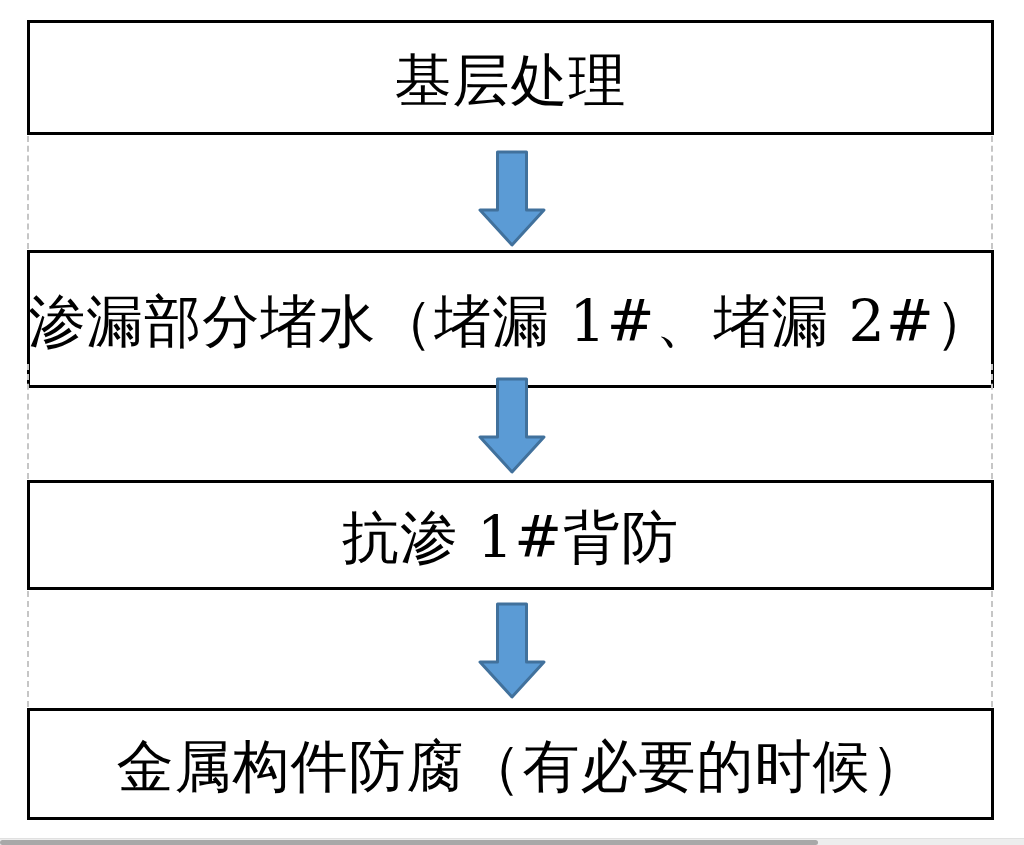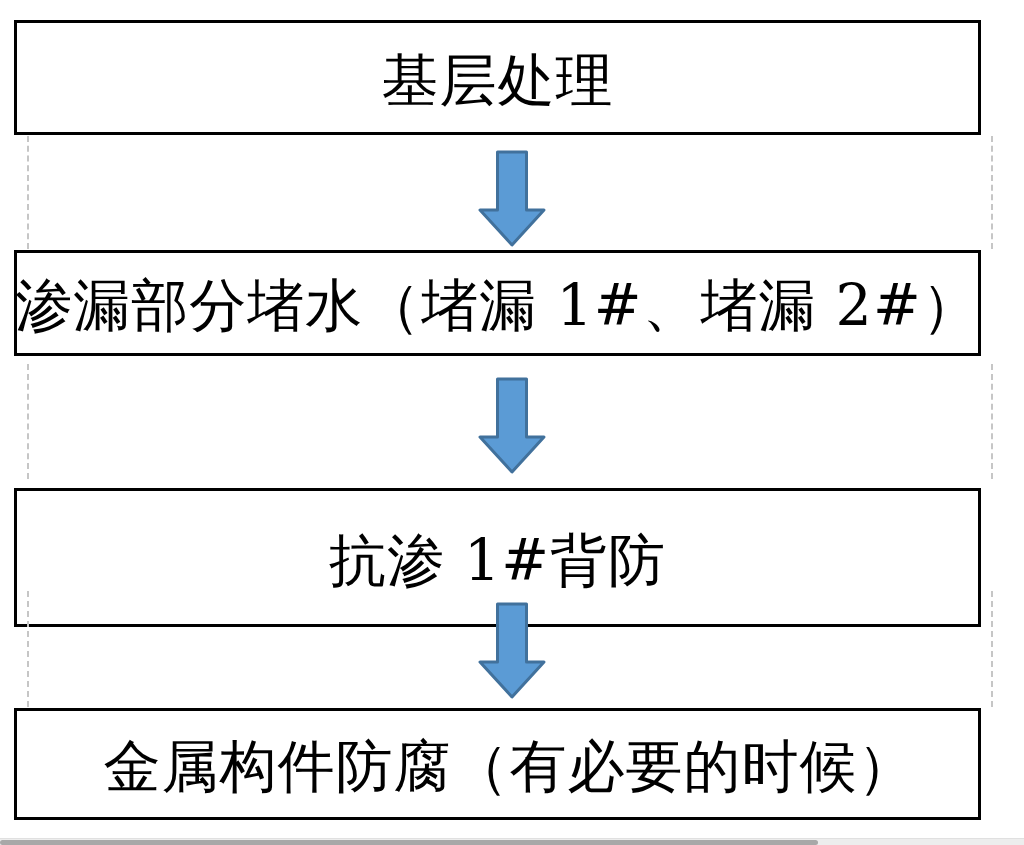--- a/index.html
+++ b/index.html
@@ -10,41 +10,41 @@
   .canvas {
     position: relative;
     width: 1024px;
     height: 845px;
     background: #ffffff;
     overflow: hidden;
     font-family: "DejaVu Serif", "Liberation Serif", serif;
   }
   .flow-box {
     position: absolute;
-    left: 14px;
+    left: 27px;
     width: 967px;
     box-sizing: border-box;
     border: 3px solid #000000;
     background: #ffffff;
     display: flex;
     align-items: center;
     justify-content: center;
     text-align: center;
   }
   .flow-box .label {
     font-size: 57px;
     line-height: 1.15;
     color: #000000;
     letter-spacing: 1px;
     padding-top: 6px;
     white-space: nowrap;
   }
   .box-1 { top: 20px;  height: 115px; }
-  .box-2 { top: 250px; height: 106px; }
-  .box-3 { top: 480px; height: 139px; margin-top: 8px; }
+  .box-2 { top: 250px; height: 138px; }
+  .box-3 { top: 480px; height: 110px; }
   .box-4 { top: 708px; height: 112px; padding-left: 24px; }
 
   .vdash {
     position: absolute;
     width: 0;
     border-left: 2px dashed #c6c6c6;
   }
   .vdash.left  { left: 27px; }
   .vdash.right { left: 991px; }
   .gap-1 { top: 136px; height: 113px; }

